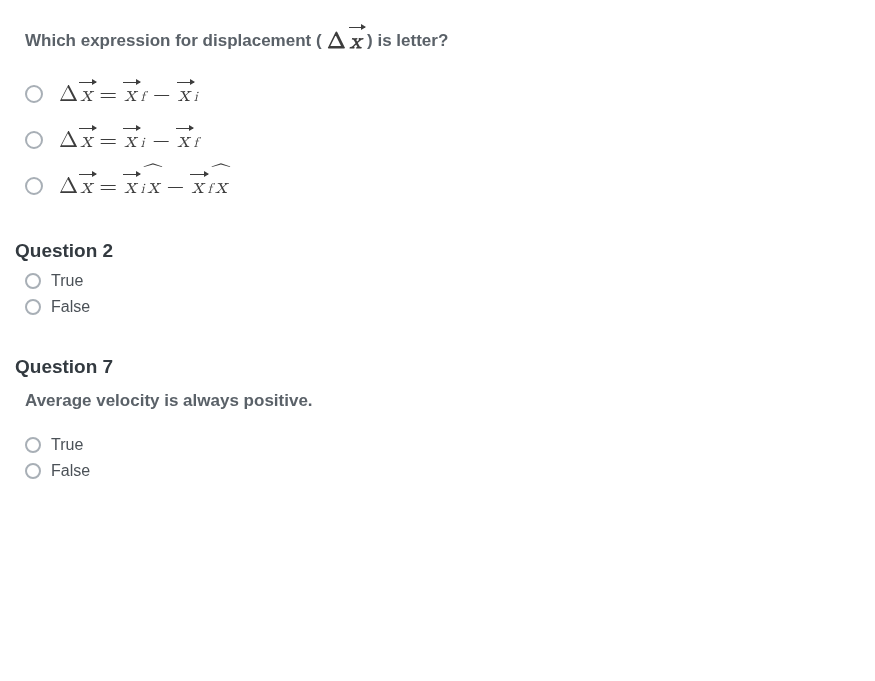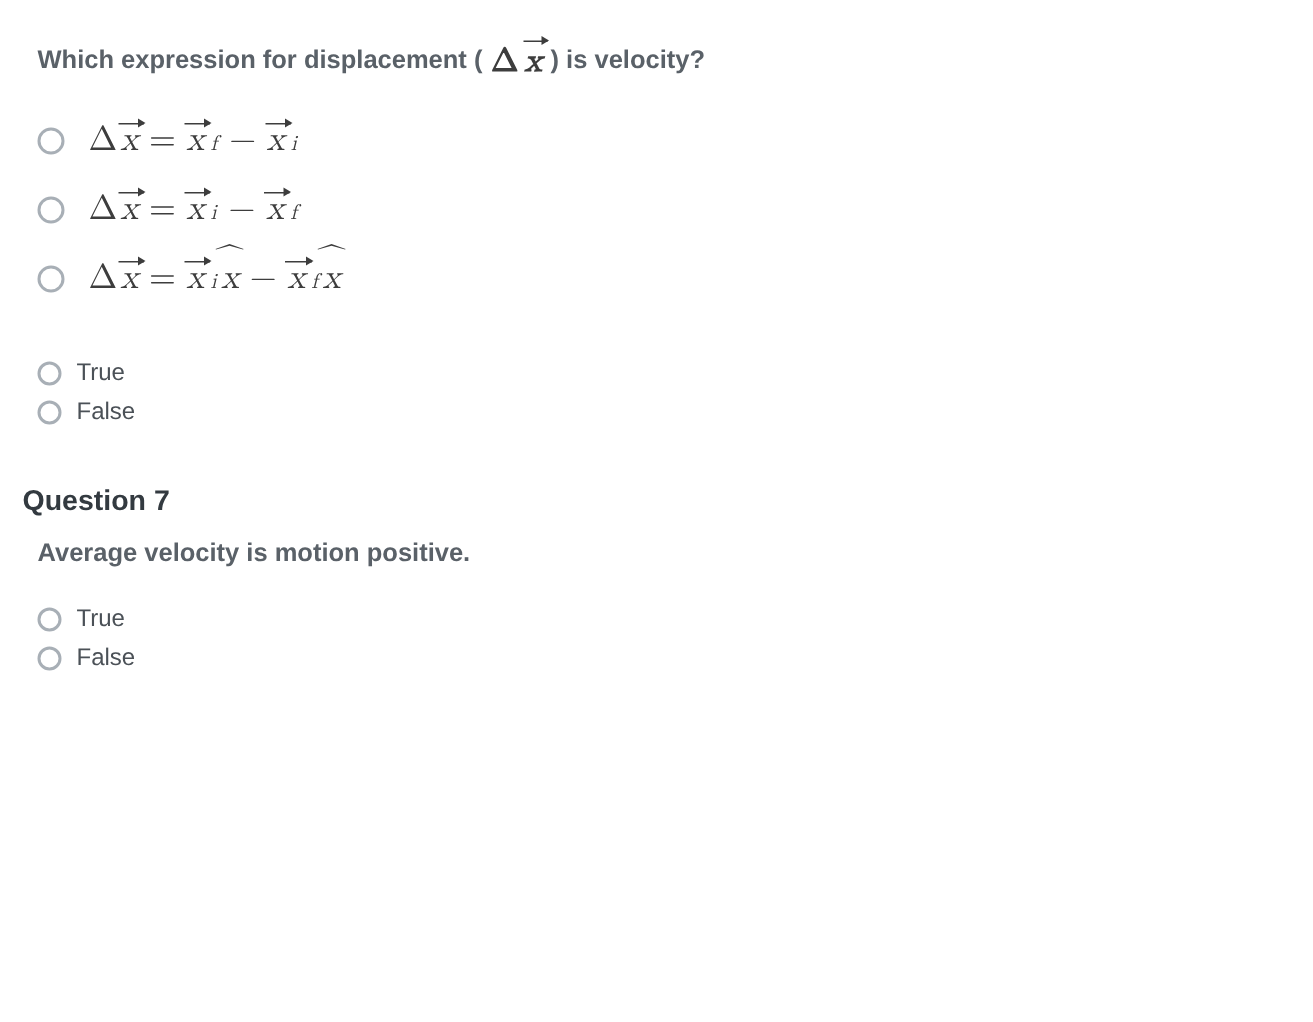--- a/index.html
+++ b/index.html
@@ -120,21 +120,21 @@
 </head>
 <body>
 
 <div class="question-block">
   <div class="stem">
     <span>Which expression for displacement ( </span>
     <span class="math inline">
       <span class="upright">Δ</span>
         <span class="vec">x</span>
     </span>
-    <span> ) is velocity?</span>
+    <span> ) is letter?</span>
   </div>
 
   <div class="option">
     <span class="radio large"></span>
     <span class="math">
       <span class="upright">Δ</span>
         <span class="vec">x</span>
       <span class="op">=</span>
       <span class="vec">x</span>
         <span class="sub">f</span>
@@ -169,33 +169,34 @@
         <span class="hat">x</span>
       <span class="op">−</span>
       <span class="vec">x</span>
         <span class="sub">f</span>
         <span class="hat">x</span>
     </span>
   </div>
 </div>
 
 <div class="question-block" style="margin-left:-10px;">
+  <div class="question-heading">Question 2</div>
   <div class="option tf">
     <span class="radio small"></span>
     <span class="option-label-tf">True</span>
   </div>
   <div class="option tf">
     <span class="radio small"></span>
     <span class="option-label-tf">False</span>
   </div>
 </div>
 
 <div class="question-block" style="margin-left:-10px;">
   <div class="question-heading">Question 7</div>
-  <div class="stem" style="margin-left:10px;">Average velocity is motion positive.</div>
+  <div class="stem" style="margin-left:10px;">Average velocity is always positive.</div>
   <div class="option tf">
     <span class="radio small"></span>
     <span class="option-label-tf">True</span>
   </div>
   <div class="option tf">
     <span class="radio small"></span>
     <span class="option-label-tf">False</span>
   </div>
 </div>
 

